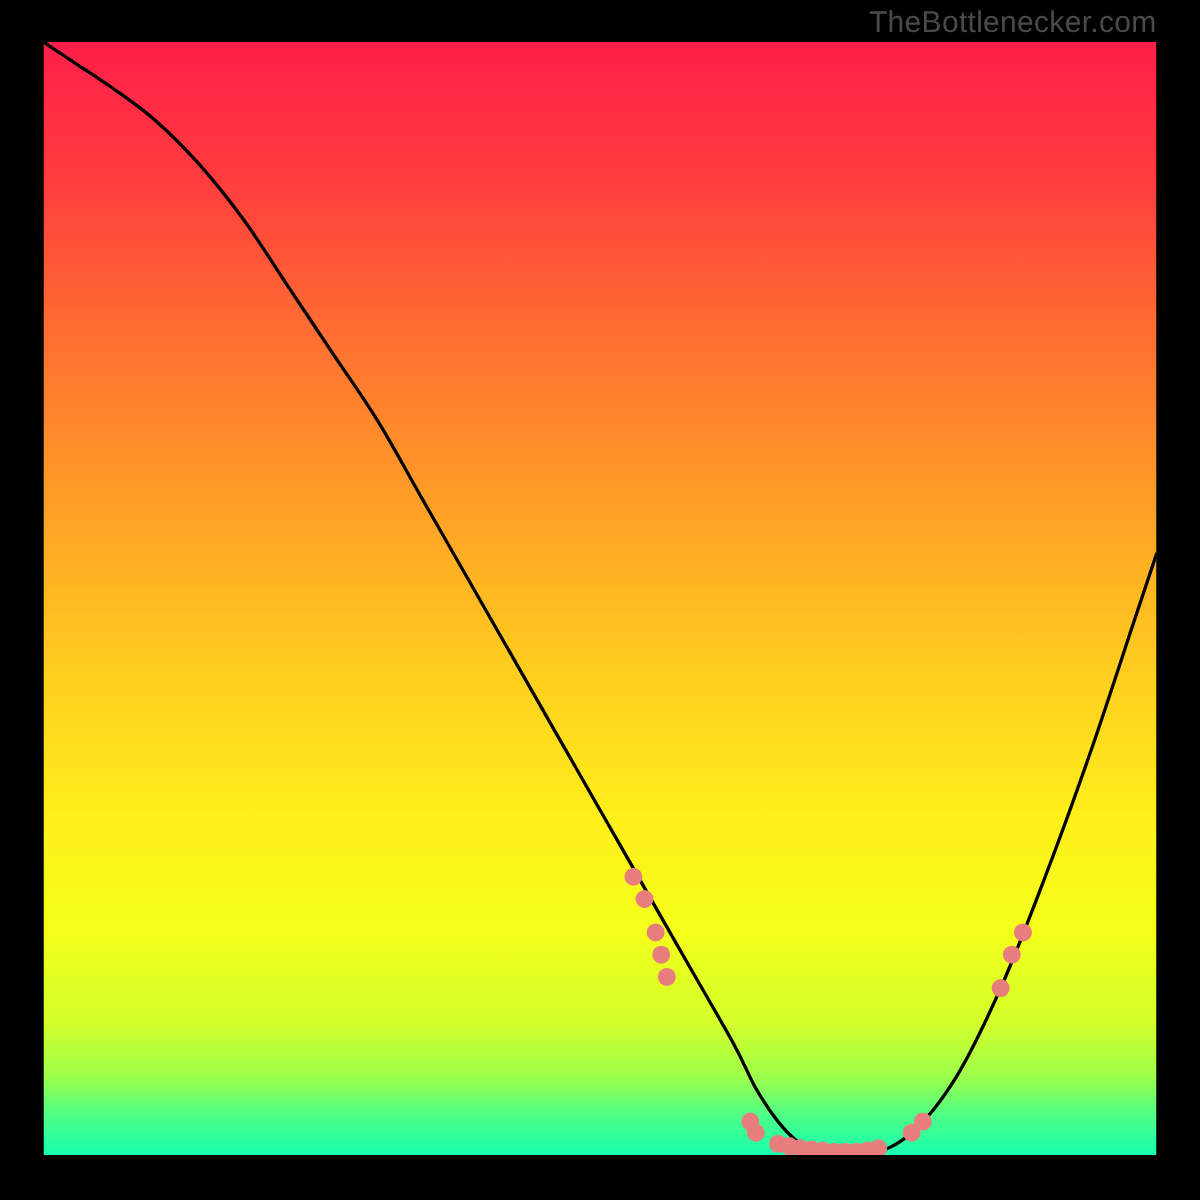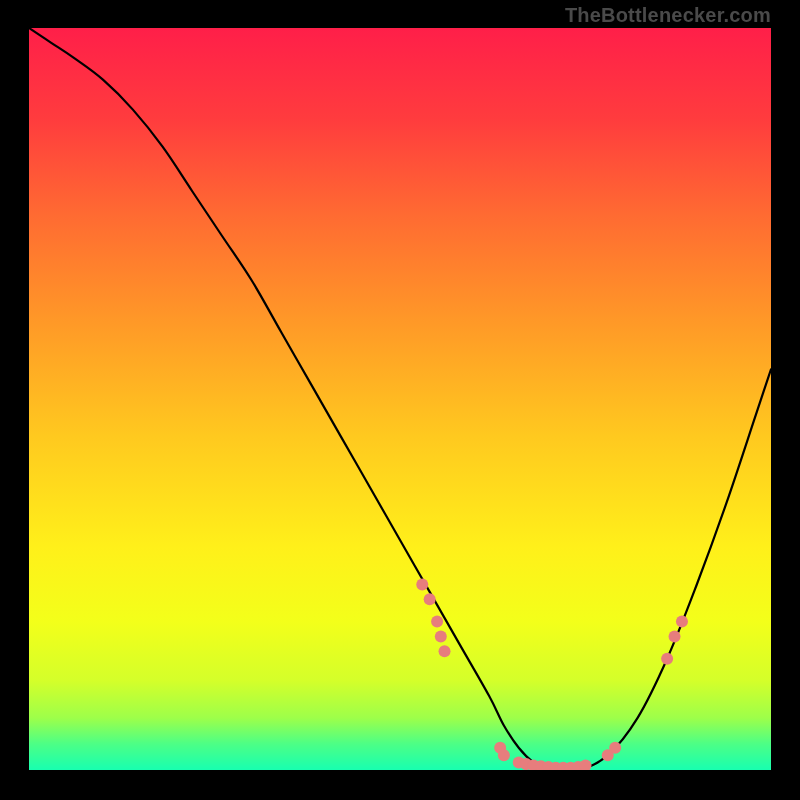--- a/index.html
+++ b/index.html
@@ -73,14 +73,14 @@
           <circle cx="549.08" cy="739.032" r="6" fill="#e77d7d"></circle>
           <circle cx="556.5" cy="737.548" r="6" fill="#e77d7d"></circle>
           <circle cx="578.76" cy="727.16" r="6" fill="#e77d7d"></circle>
           <circle cx="586.1800000000001" cy="719.74" r="6" fill="#e77d7d"></circle>
           <circle cx="638.12" cy="630.7" r="6" fill="#e77d7d"></circle>
           <circle cx="645.54" cy="608.44" r="6" fill="#e77d7d"></circle>
           <circle cx="652.96" cy="593.6" r="6" fill="#e77d7d"></circle>
         </g>
       </svg>
     </div>
-  <div class="watermark" style="right: 29px; top: 4px; font-weight: bold;">TheBottlenecker.com</div>
+  <div class="watermark" style="right: 29px; top: 4px;">TheBottlenecker.com</div>
 </div>
 
 </body></html>

